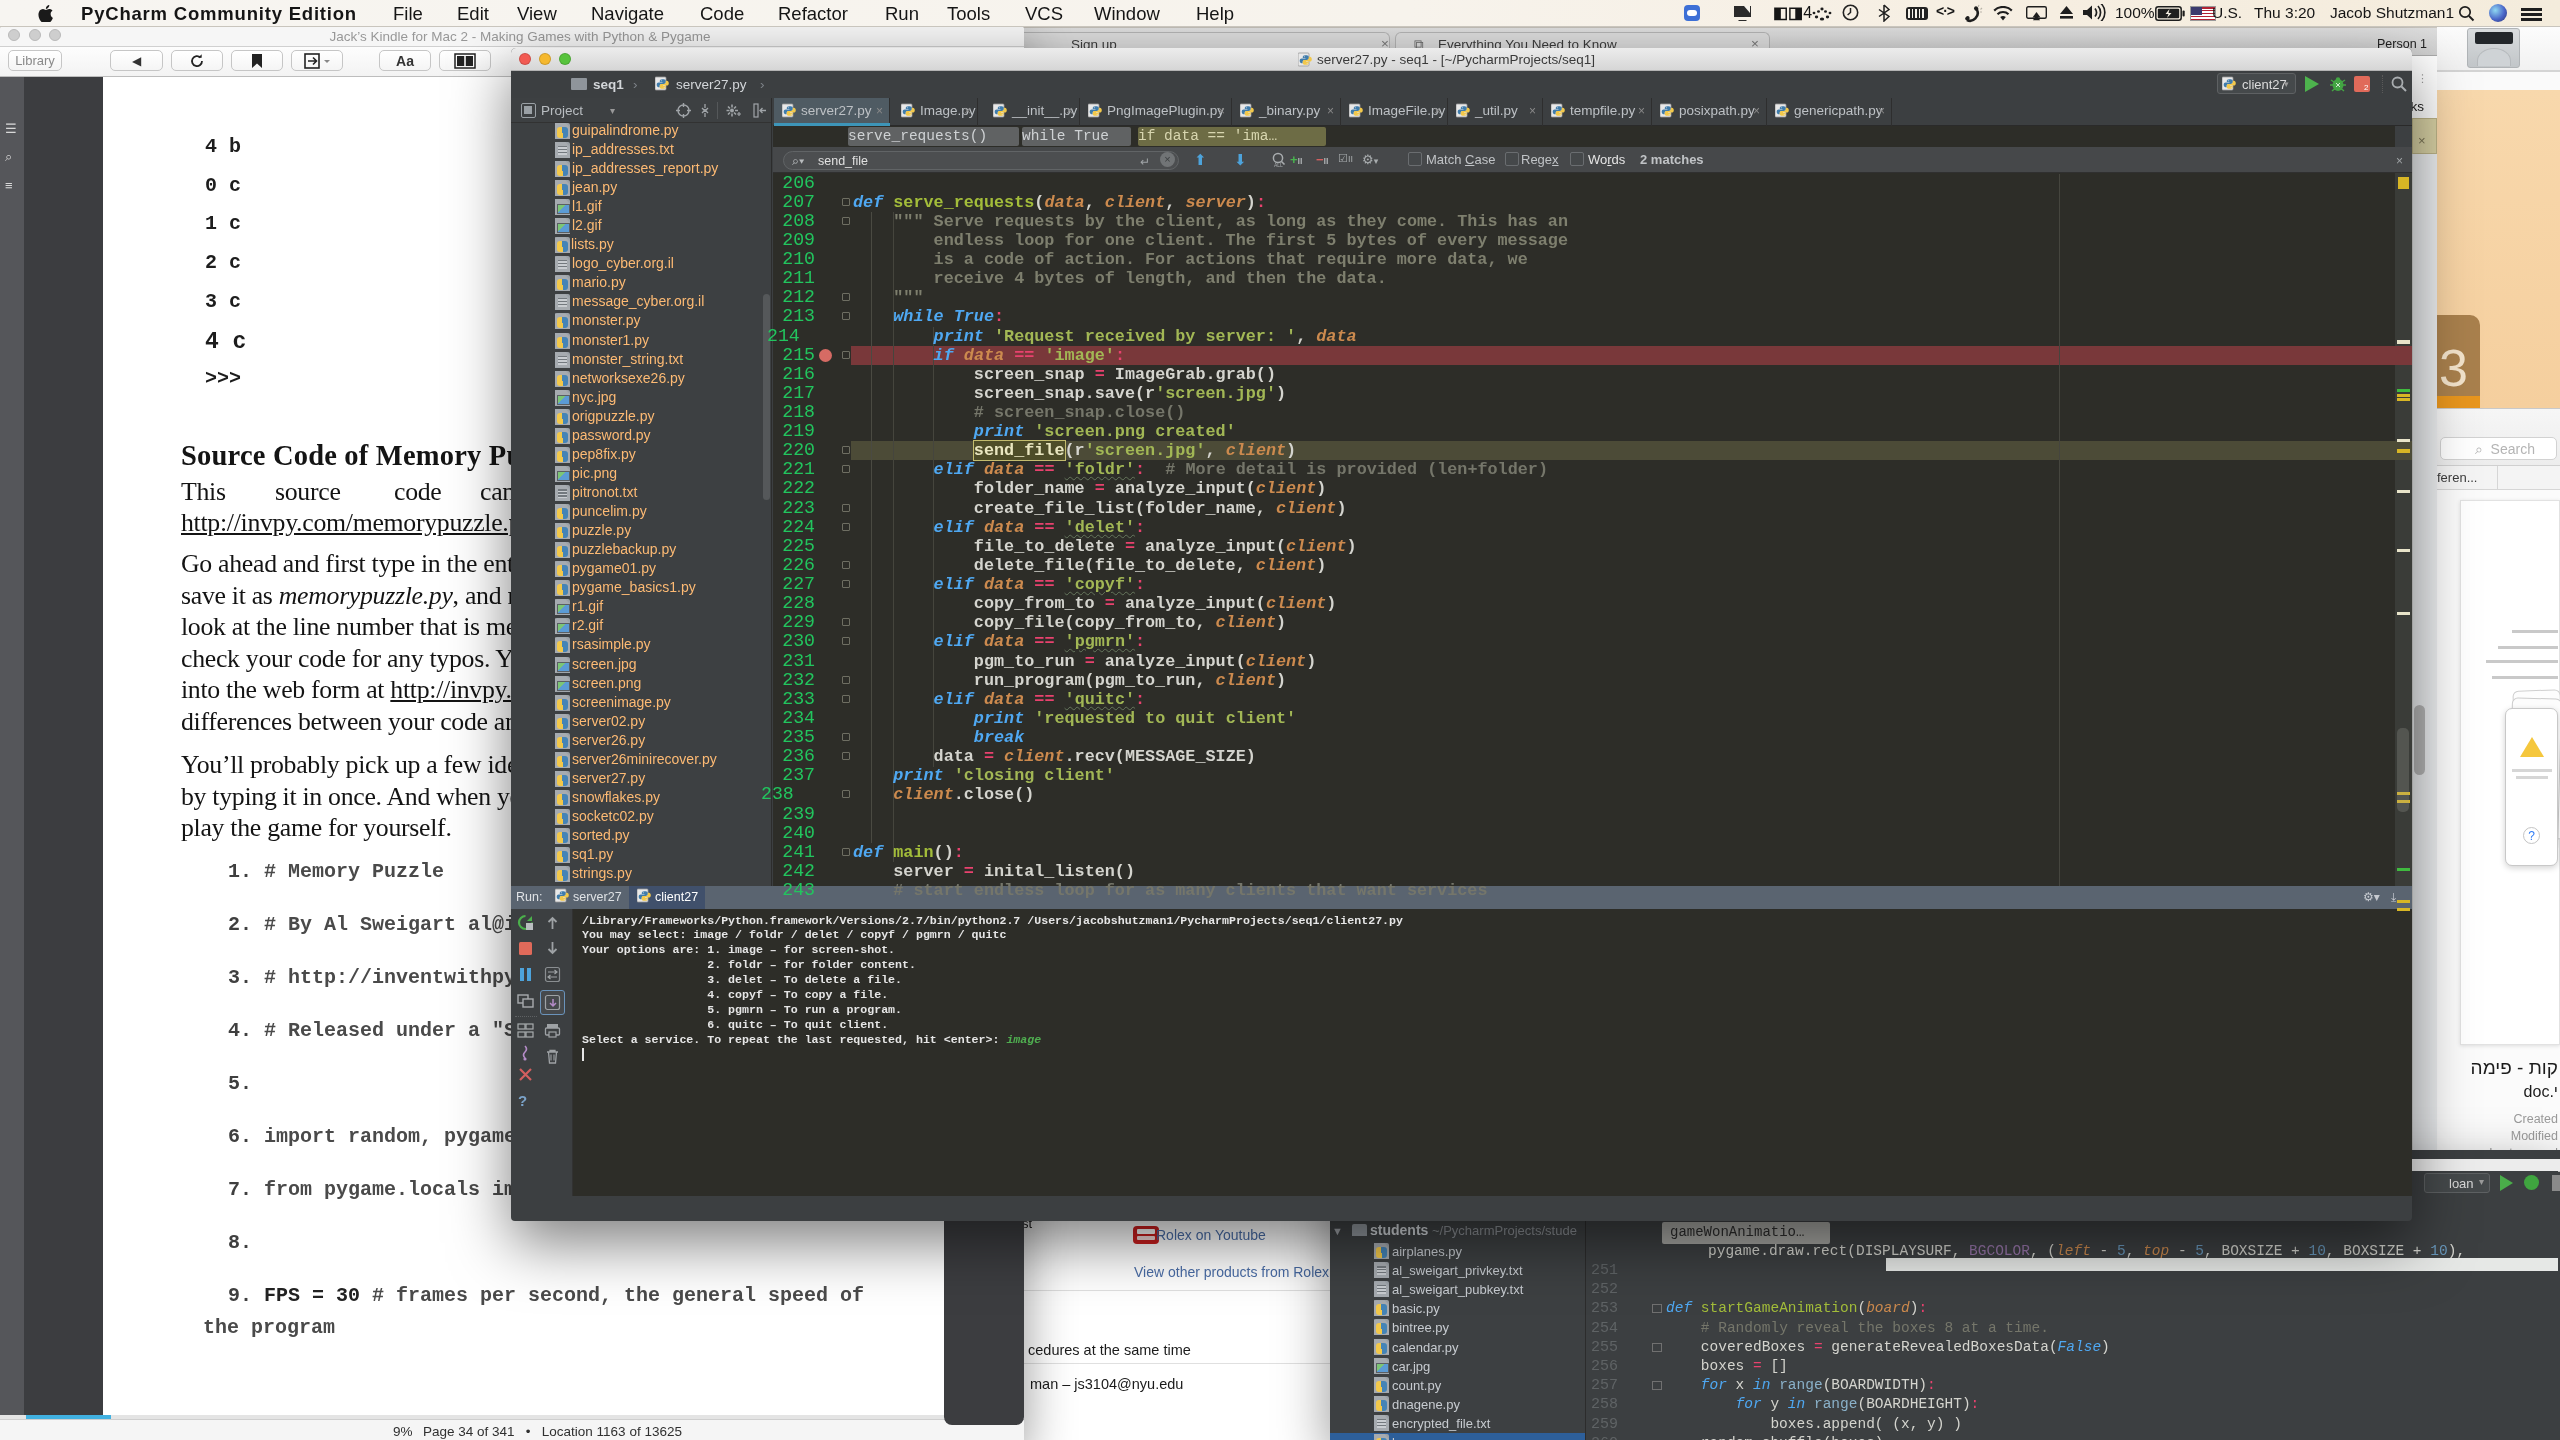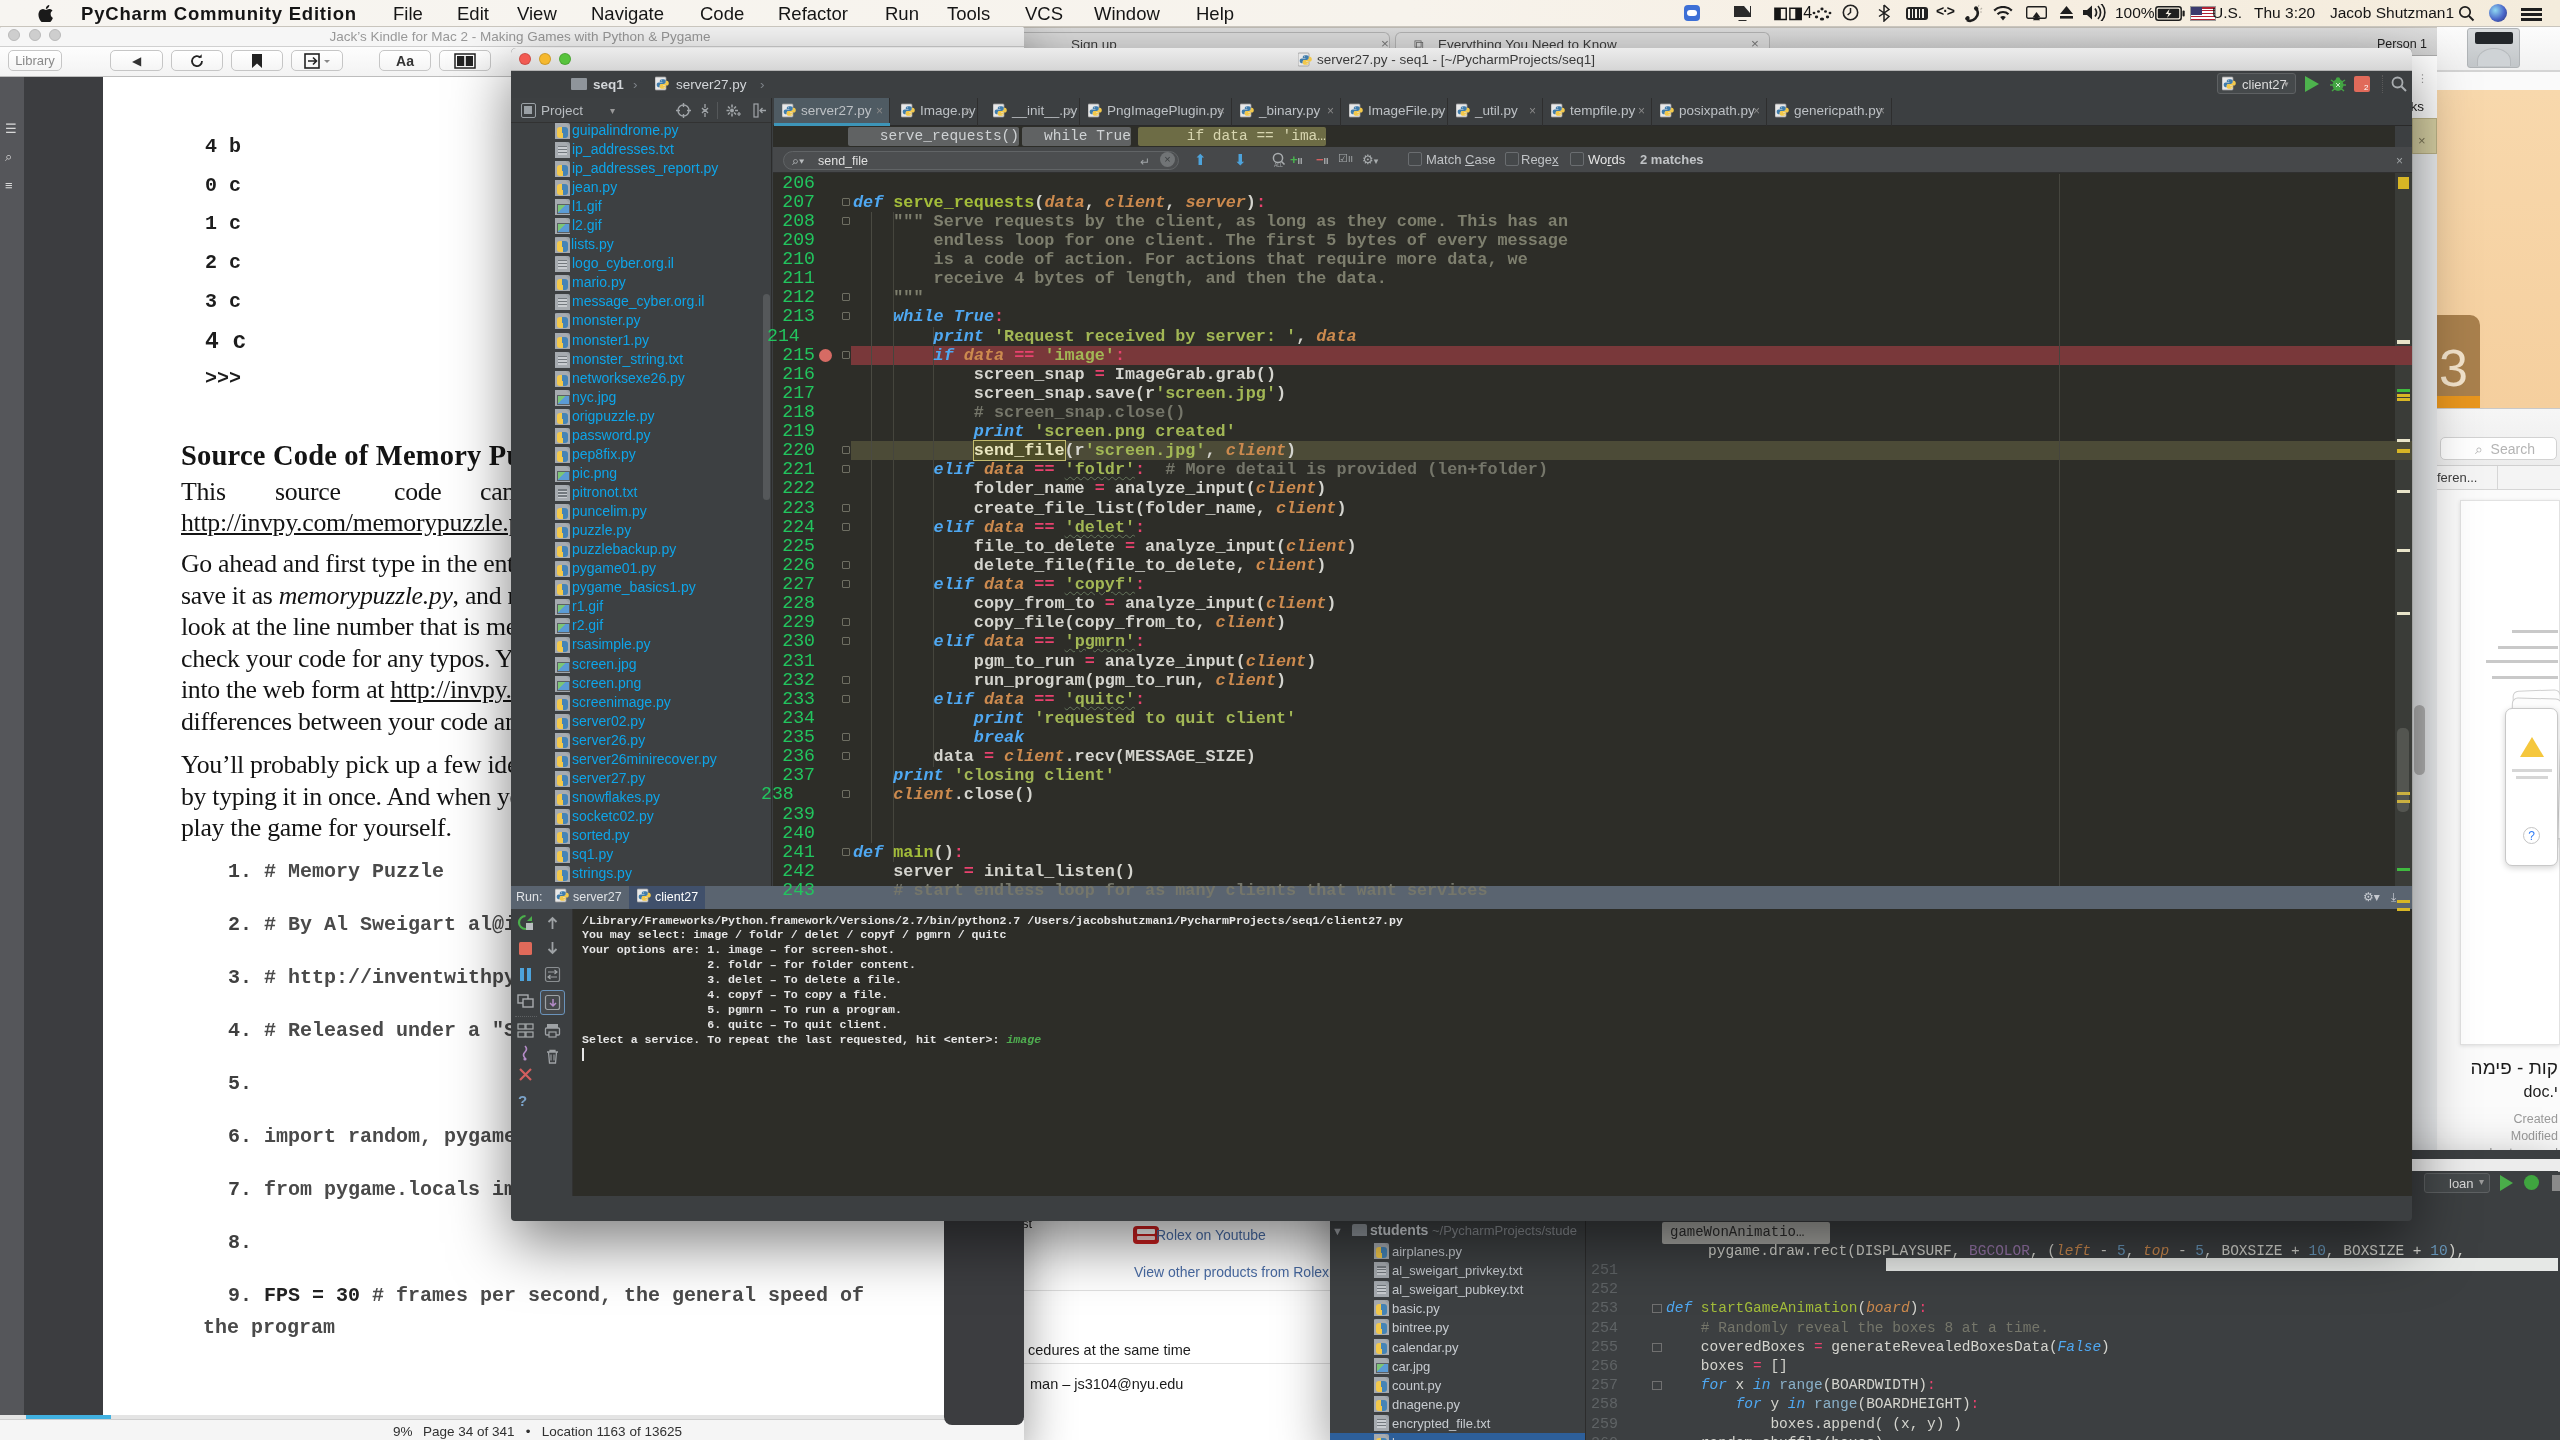--- a/index.html
+++ b/index.html
@@ -46,27 +46,27 @@
 #students{left:1330px;top:1150px;width:1230px;height:290px;z-index:4;background:#3c3f41}
 
 #pc{left:511px;top:48px;width:1901px;height:1173px;z-index:5;background:#3c3f41;border-radius:5px 5px 4px 4px;
  box-shadow:0 22px 60px rgba(0,0,0,.5)}
 #pctitle{position:absolute;left:0;top:0;width:100%;height:23px;border-radius:5px 5px 0 0;
  background:linear-gradient(#ececec,#d6d6d6);border-bottom:1px solid #b3b3b3;
  font-size:13.5px;color:#3a3a3a;text-align:center}
 #pcbread{position:absolute;left:0;top:23px;width:100%;height:27px;background:#3c3f41;color:#bfc3c7;font-size:13.5px}
 #ptree{position:absolute;left:0;top:50px;width:261px;height:836px;background:#3d4042;border-right:1px solid #2c2c2c;overflow:hidden}
 #ptreehdr{position:absolute;left:0;top:0;width:100%;height:25px;background:#3d4042;border-bottom:1px solid #323232;color:#b9bdc1;font-size:13.5px}
-.trow{position:absolute;left:0;width:100%;height:19px;font-size:14px;color:#0ea5e9;white-space:nowrap}
+.trow{position:absolute;left:0;width:100%;height:19px;font-size:14px;color:#fdba74;white-space:nowrap}
 .ficon{position:absolute;width:15px;height:16px}
 #edtabs{position:absolute;left:262px;top:50px;right:0;height:28px;background:#3c3f41;border-bottom:1px solid #2a2a2a}
 .etab{position:absolute;top:0;height:28px;font-size:13.5px;color:#bdc1c5;white-space:nowrap}
 #edcrumbs{position:absolute;left:262px;top:78px;right:17px;height:21px;background:#2d2d28}
 .chip{position:absolute;height:19px;border-radius:2px;background:#5d5f60;color:#cdd0d2;
- font-size:14.5px;font-family:"Liberation Mono",monospace;text-align:right}
+ font-size:14.5px;font-family:"Liberation Mono",monospace;text-align:left}
 #edsearch{position:absolute;left:262px;top:99px;right:0;height:26px;background:#46484a;border-bottom:1px solid #303030}
 #sfield{position:absolute;left:10px;top:4px;width:396px;height:19px;background:#4c4e50;border:1px solid #616466;
  border-radius:10px;color:#e0e0e0;font-size:12.5px}
 #editor{position:absolute;left:262px;top:125px;right:17px;bottom:335px;background:#2d2d28;overflow:hidden}
 #gutter{position:absolute;left:262px;top:125px;width:78px;bottom:335px;background:#2f2f29;border-right:1px solid #45453c;overflow:hidden}
 #estripe{position:absolute;right:0;top:125px;width:17px;bottom:335px;background:#3a3c38;overflow:hidden}
 .ln{position:absolute;right:26px;color:#22c55e;font-size:18.2px;line-height:19.1px;font-family:"Liberation Mono",monospace}
 .cl{position:absolute;left:0;white-space:pre;font-size:16.8px;line-height:19.1px;
  font-family:"Liberation Mono",monospace;color:#d4d4ce;font-weight:600}
 .k{color:#4fa8f2;font-style:italic}

